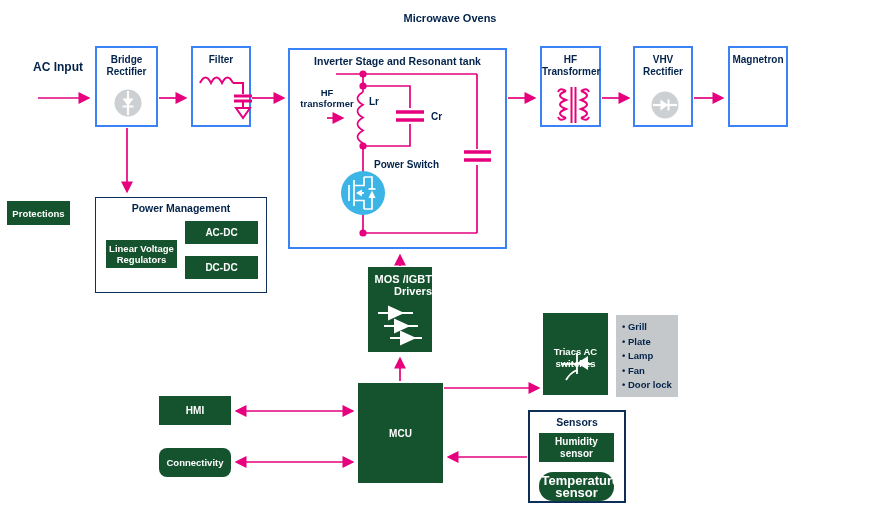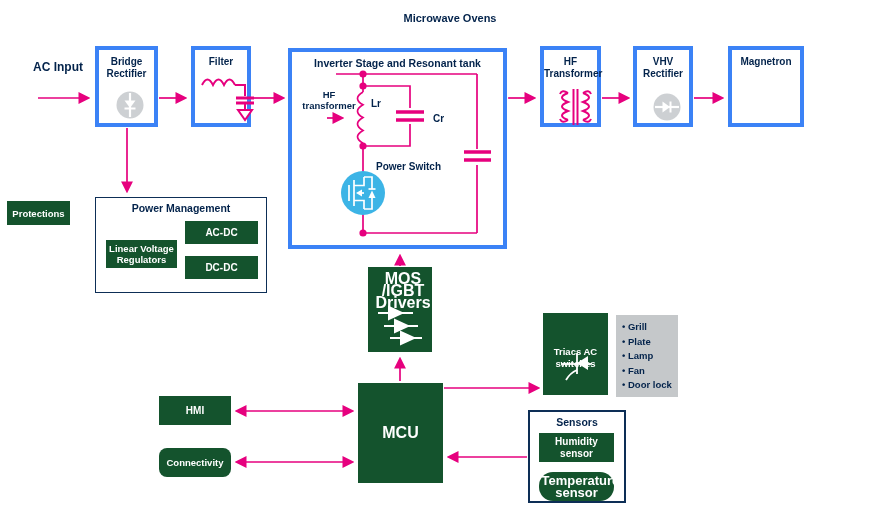--- a/index.html
+++ b/index.html
@@ -1,19 +1,19 @@
 <!DOCTYPE html>
 <html><head>
 <meta charset="utf-8">
 <style>
   html,body{margin:0;padding:0;background:#ffffff;}
   .stage{position:relative;width:880px;height:510px;background:#ffffff;
          font-family:"Liberation Sans",sans-serif;overflow:hidden;}
   
-  .wbox{position:absolute;background:#ffffff;border:4px solid #3b82f6;
+  .wbox{position:absolute;background:#ffffff;border:2px solid #3b82f6;
         color:#03234b;font-weight:bold;text-align:center;box-sizing:border-box;}
   .wbox .cap{padding-top:6px;font-size:10px;line-height:11.5px;}
   
   .bbox{position:absolute;background:#14532d;color:#ffffff;font-weight:bold;
         text-align:center;box-sizing:border-box;display:flex;
         align-items:center;justify-content:center;}
   
   .panel{position:absolute;background:#ffffff;border:2px solid #0d2e56;
          color:#03234b;box-sizing:border-box;}
   .ptitle{position:absolute;left:0;right:0;top:4px;text-align:center;
@@ -94,21 +94,21 @@
     <span class="icn" style="left:15px;top:42px;">
       <svg width="30" height="30" viewBox="0 0 30 30">
         <circle cx="15" cy="15" r="13.5" fill="#cdd0d3"></circle>
         <line x1="3" y1="15" x2="27" y2="15" stroke="#fff" stroke-width="2.2"></line>
         <polygon points="10.5,9.5 10.5,20.5 18,15" fill="#fff"></polygon>
         <line x1="18.5" y1="9.5" x2="18.5" y2="20.5" stroke="#fff" stroke-width="2"></line>
       </svg>
     </span>
   </div>
 
-  <div class="wbox" style="left:728px;top:46px;width:76px;height:81px;">
+  <div class="wbox" style="left:728px;top:46px;width:60px;height:81px;">
     <div class="cap">Magnetron</div>
   </div>
 
   <div class="bbox" style="left:7px;top:201px;width:63px;height:24px;font-size:9.5px;">
     <span>Protections</span>
   </div>
 
   <div class="panel" style="left:95px;top:197px;width:172px;height:96px;border-width:1.5px;">
     <div class="ptitle">Power Management</div>
   </div>
@@ -116,21 +116,21 @@
     <span>Linear Voltage Regulators</span>
   </div>
   <div class="bbox" style="left:185px;top:221px;width:73px;height:23px;font-size:10px;">
     <span>AC-DC</span>
   </div>
   <div class="bbox" style="left:185px;top:256px;width:73px;height:23px;font-size:10px;">
     <span>DC-DC</span>
   </div>
 
   <div class="bbox" style="left:368px;top:267px;width:64px;height:85px;align-items:flex-start;justify-content:flex-start;">
-    <div style="padding:6px 0 0 6px;font-size:16px;line-height:12px;text-align:center;">MOS /IGBT Drivers</div>
+    <div style="padding:6px 0 0 6px;font-size:11px;line-height:12px;text-align:right;">MOS /IGBT Drivers</div>
     <span class="icn" style="left:8px;top:38px;">
       <svg width="48" height="44" viewBox="0 0 48 44" fill="#fff" stroke="#fff" stroke-width="2">
         <line x1="2" y1="8" x2="13" y2="8"></line>
           <polygon points="13,2 13,14 26,8"></polygon>
           <line x1="26" y1="8" x2="37" y2="8"></line>
         <line x1="8" y1="21" x2="19" y2="21"></line>
           <polygon points="19,15 19,27 32,21"></polygon>
           <line x1="32" y1="21" x2="42" y2="21"></line>
         <line x1="14" y1="33" x2="25" y2="33"></line>
           <polygon points="25,27 25,39 38,33"></polygon>
@@ -162,21 +162,21 @@
   </div>
 
   <div class="bbox" style="left:159px;top:396px;width:72px;height:29px;font-size:10px;">
     <span>HMI</span>
   </div>
 
   <div class="bbox" style="left:159px;top:448px;width:72px;height:29px;font-size:9.5px;border-radius:8px;">
     <span>Connectivity</span>
   </div>
 
-  <div class="bbox" style="left:358px;top:383px;width:85px;height:100px;font-size:16px;">
+  <div class="bbox" style="left:358px;top:383px;width:85px;height:100px;font-size:10px;">
     <span>MCU</span>
   </div>
 
   <div class="panel" style="left:528px;top:410px;width:98px;height:93px;">
     <div class="ptitle">Sensors</div>
   </div>
   <div class="bbox" style="left:539px;top:433px;width:75px;height:29px;font-size:10px;line-height:11.5px;">
     <span style="width:60px;">Humidity sensor</span>
   </div>
   <div class="bbox" style="left:539px;top:472px;width:75px;height:29px;font-size:13px;line-height:11.5px;border-radius:14px;">

